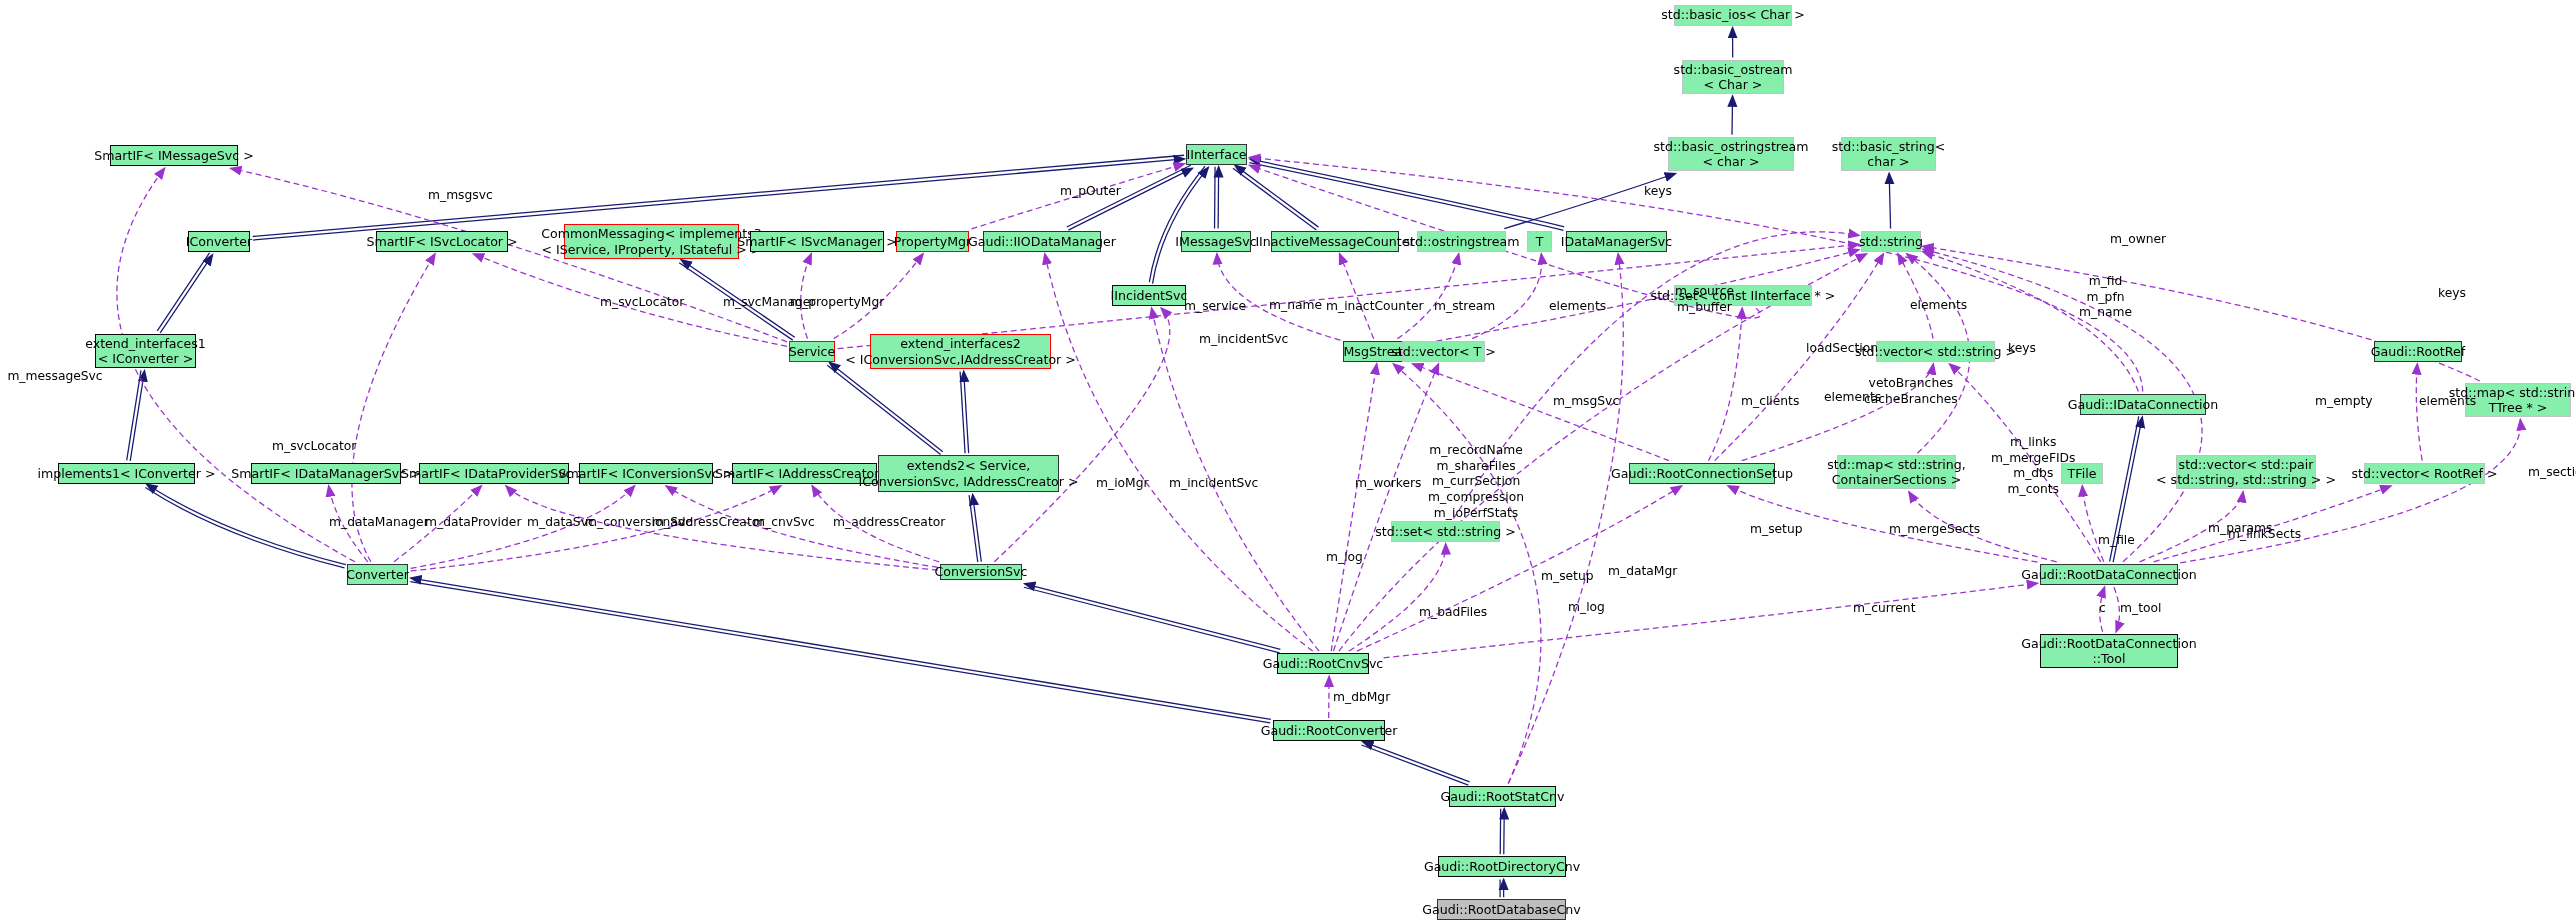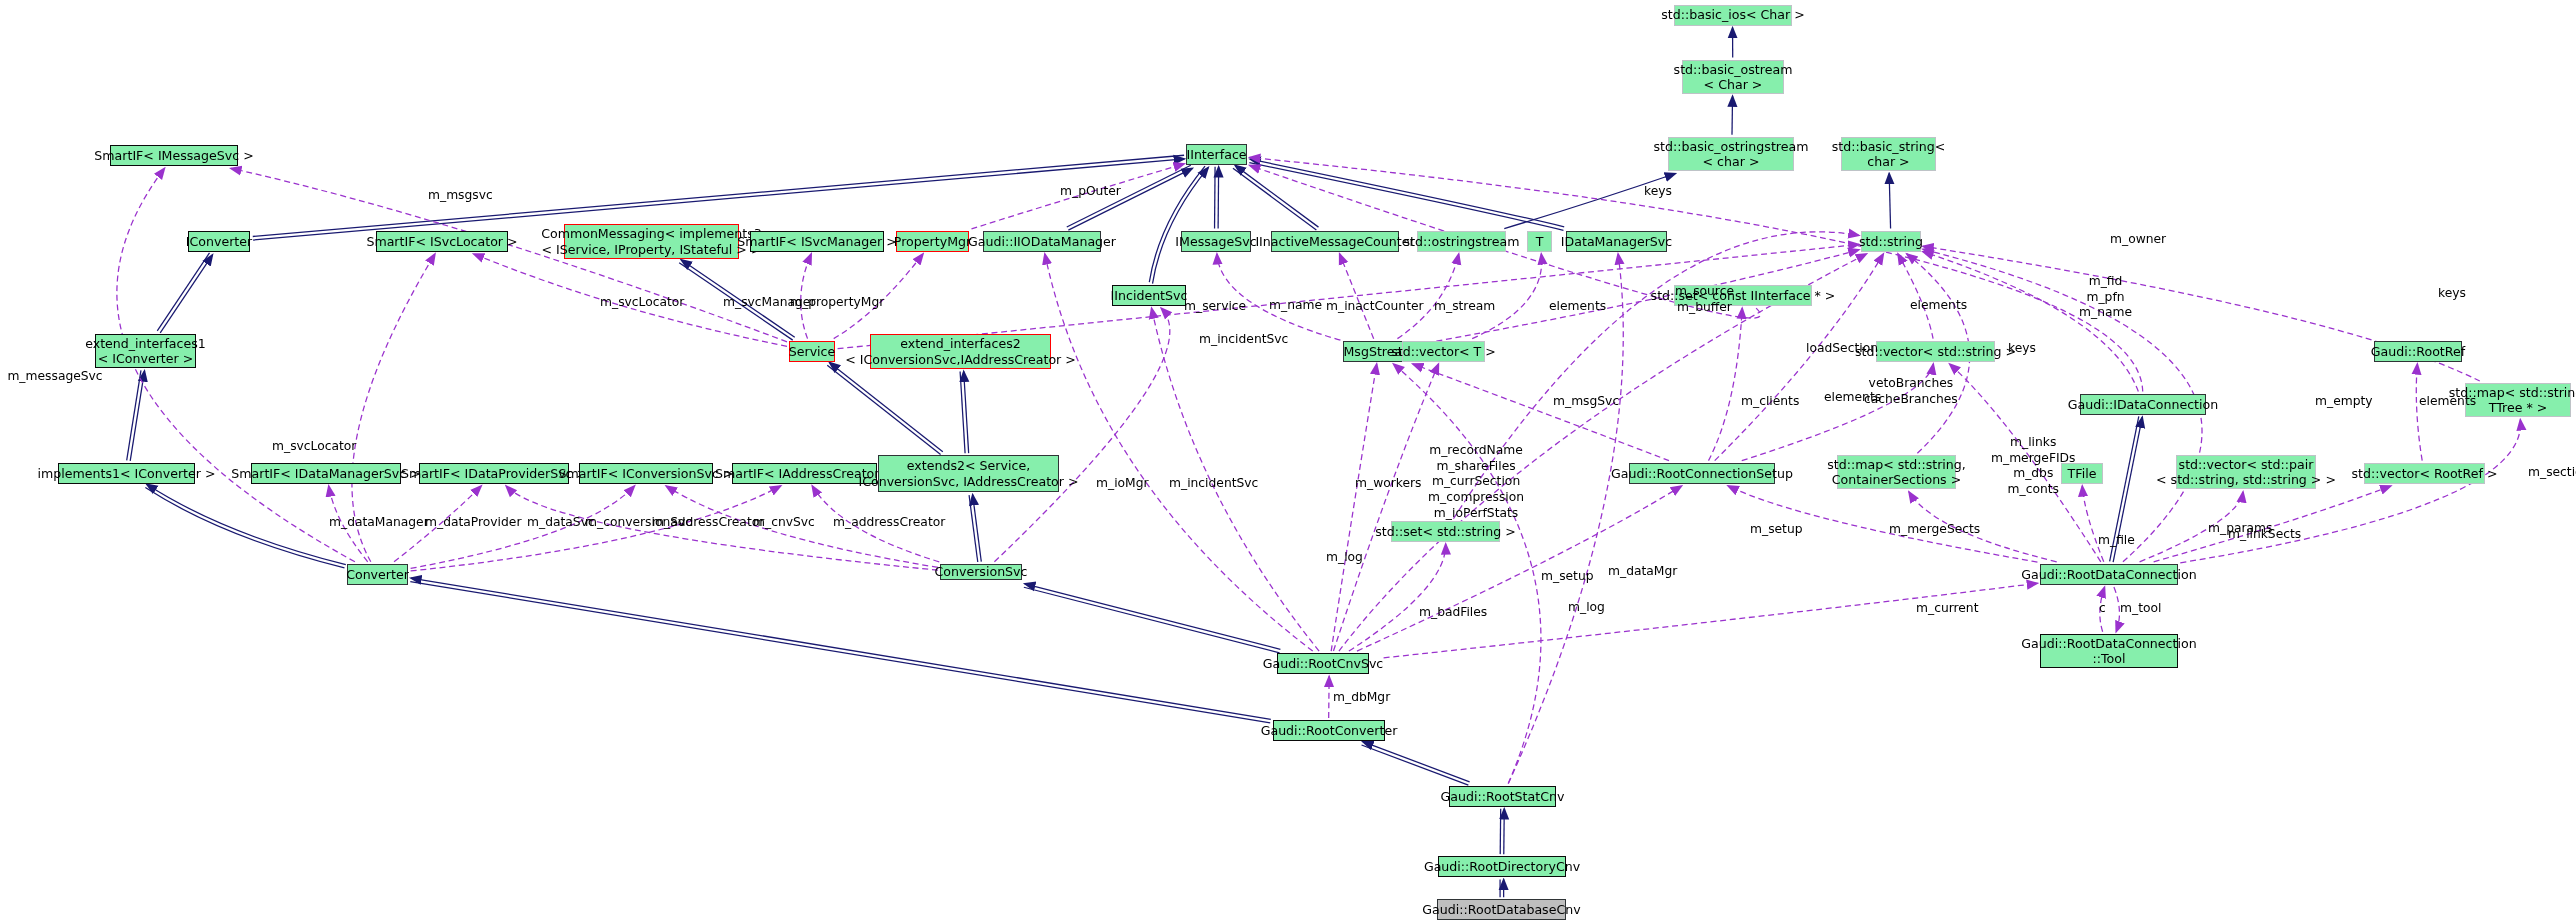--- a/index.html
+++ b/index.html
@@ -363,21 +363,21 @@
       </div>
       <div class="elabel" style="left: 1541px; top: 569px;">
         <div>m_setup</div>
       </div>
       <div class="elabel" style="left: 1750px; top: 522px;">
         <div>m_setup</div>
       </div>
       <div class="elabel" style="left: 1608px; top: 564px;">
         <div>m_dataMgr</div>
       </div>
-      <div class="elabel" style="left: 1916px; top: 601px;">
+      <div class="elabel" style="left: 1853px; top: 601px;">
         <div>m_current</div>
       </div>
       <div class="elabel" style="left: 2099px; top: 601px;">
         <div>c</div>
       </div>
       <div class="elabel" style="left: 2120px; top: 601px;">
         <div>m_tool</div>
       </div>
       <div class="elabel" style="left: 1889px; top: 522px;">
         <div>m_mergeSects</div>

